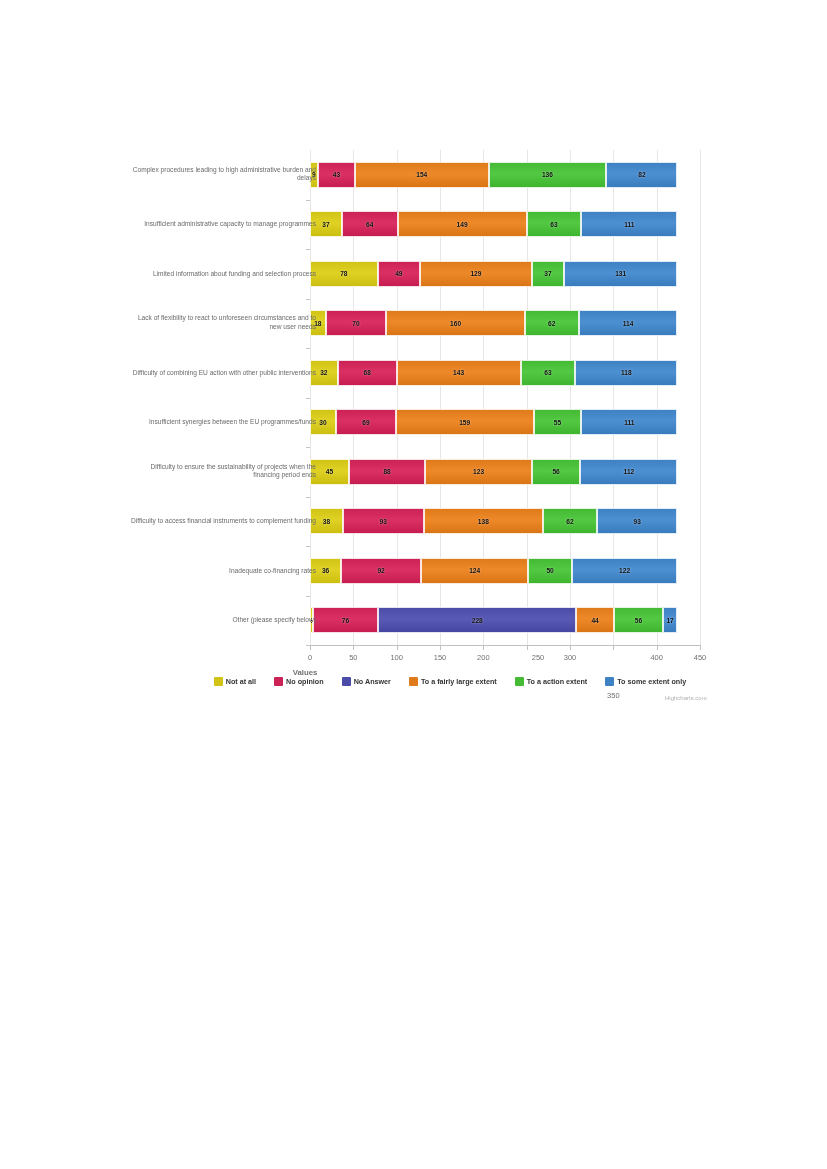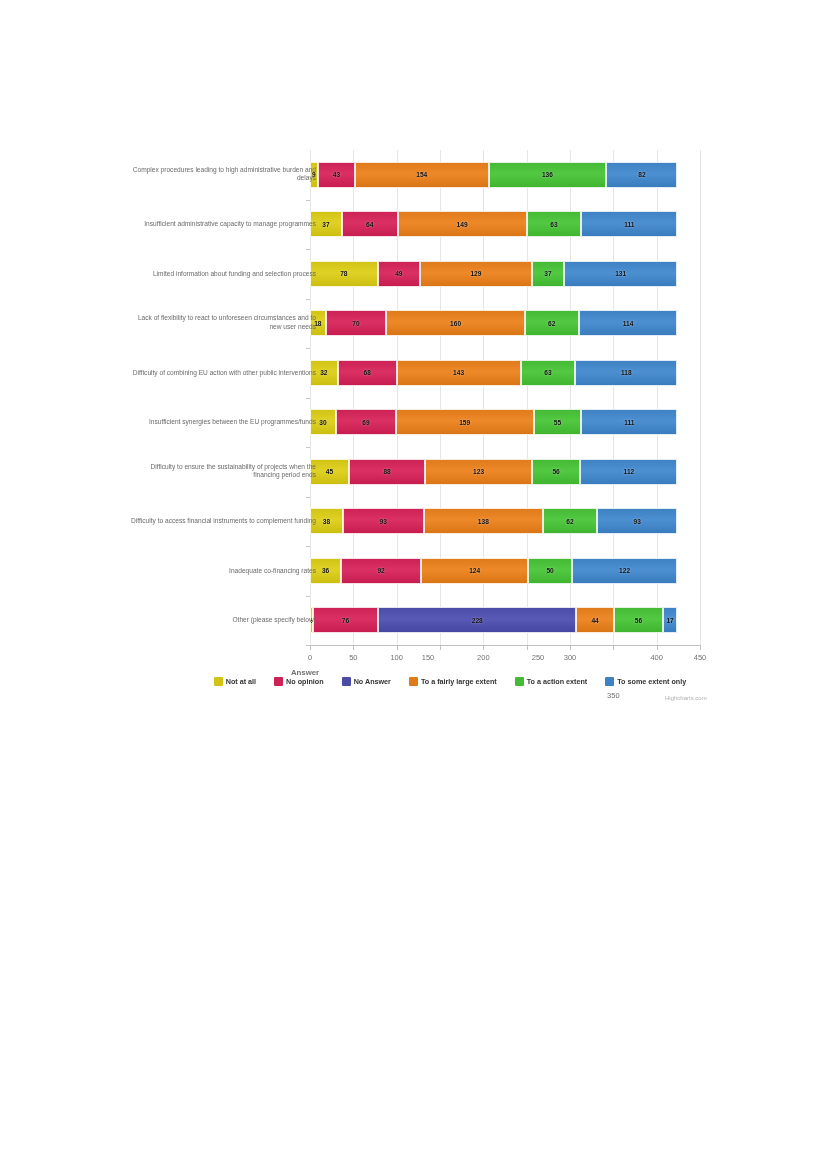--- a/index.html
+++ b/index.html
@@ -184,21 +184,21 @@
         <div class="tick" style="left: 0px;"></div>
         <div class="xlabel" style="left: 0px;">0</div>
         <div class="gridline" style="left: 43.3333px;"></div>
         <div class="tick" style="left: 43.3333px;"></div>
         <div class="xlabel" style="left: 43.3333px;">50</div>
         <div class="gridline" style="left: 86.6667px;"></div>
         <div class="tick" style="left: 86.6667px;"></div>
         <div class="xlabel" style="left: 86.6667px;">100</div>
         <div class="gridline" style="left: 130px;"></div>
         <div class="tick" style="left: 130px;"></div>
-        <div class="xlabel" style="left: 118px;">150</div>
+        <div class="xlabel" style="left: 130px;">150</div>
         <div class="gridline" style="left: 173.333px;"></div>
         <div class="tick" style="left: 173.333px;"></div>
         <div class="xlabel" style="left: 173.333px;">200</div>
         <div class="gridline" style="left: 216.667px;"></div>
         <div class="tick" style="left: 216.667px;"></div>
         <div class="xlabel" style="left: 228px;">250</div>
         <div class="gridline" style="left: 260px;"></div>
         <div class="tick" style="left: 260px;"></div>
         <div class="xlabel" style="left: 260px;">300</div>
         <div class="gridline" style="left: 303.333px;"></div>
@@ -388,21 +388,21 @@
           </div>
           <div class="seg" title="To a large extent: 56" style="left: 304.2px; width: 48.5333px; background: linear-gradient(rgb(69, 187, 53) 0%, rgb(83, 201, 67) 45%, rgb(63, 181, 47) 100%);">
             <span class="seg-label">56</span>
           </div>
           <div class="seg" title="To some extent only: 17" style="left: 352.733px; width: 14.7333px; background: linear-gradient(rgb(63, 130, 196) 0%, rgb(77, 144, 210) 45%, rgb(57, 124, 190) 100%);">
             <span class="seg-label">17</span>
           </div>
         </div>
       </div>
 
-    <div class="xtitle" style="top:573px;">Answer</div>
+    <div class="xtitle" style="top:573px;">Values</div>
 
     <div class="legend" id="legend">
         <div class="legend-item">
           <span class="legend-swatch" style="background: rgb(209, 196, 22);"></span>
           <span class="legend-text">Not at all</span>
         </div>
         <div class="legend-item">
           <span class="legend-swatch" style="background: rgb(204, 34, 85);"></span>
           <span class="legend-text">No opinion</span>
         </div>

